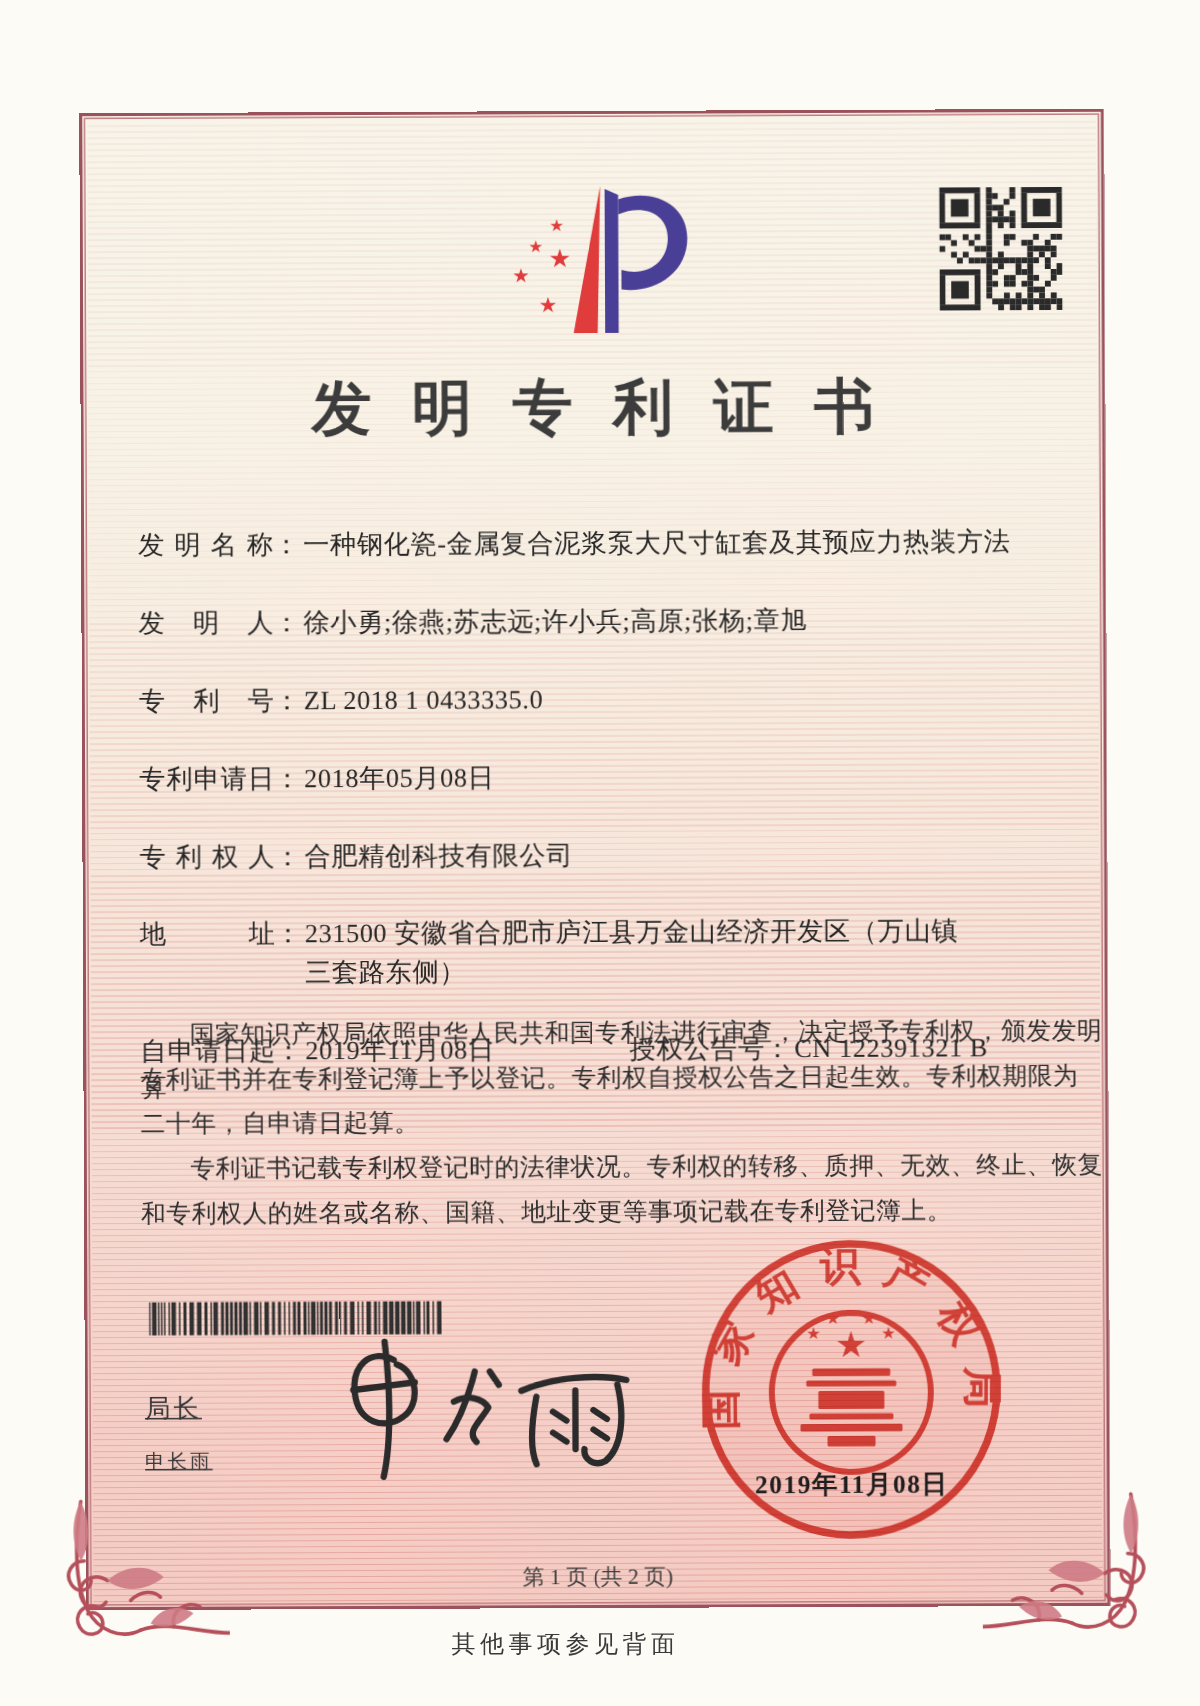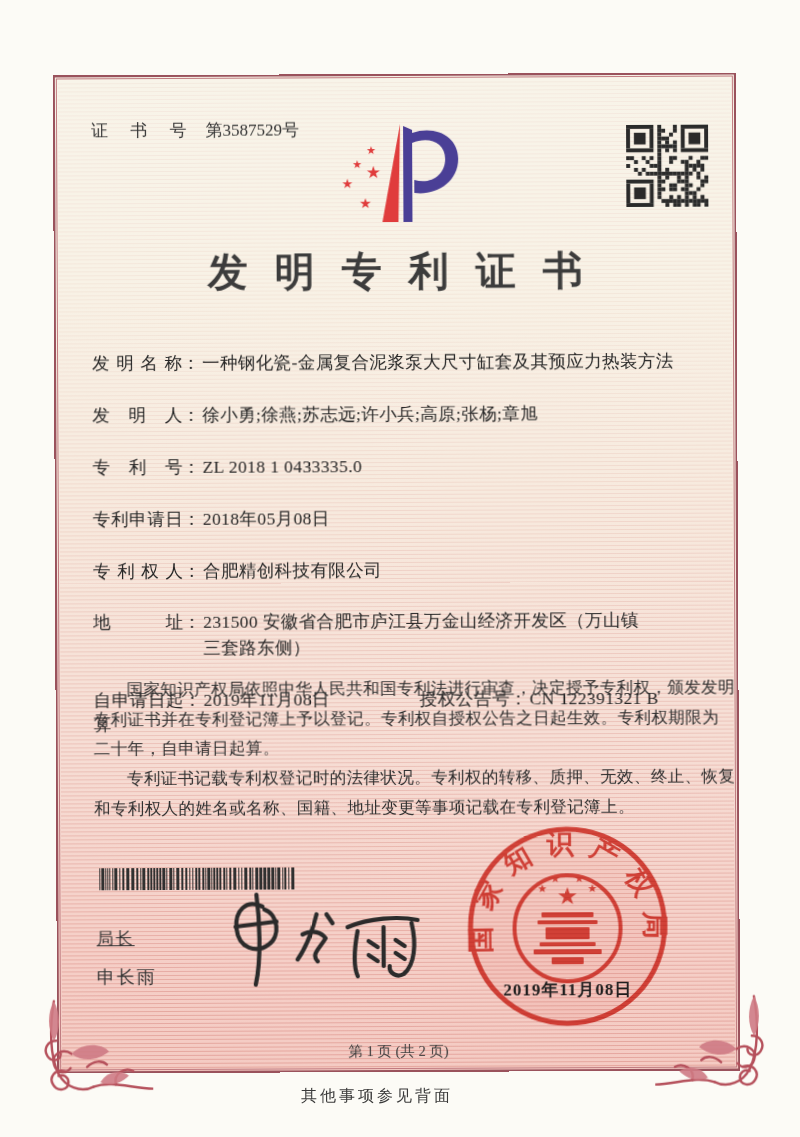--- a/index.html
+++ b/index.html
@@ -33,21 +33,21 @@
   .fvalue{letter-spacing:.4px;line-height:1.45;}
   .addr{width:452px;}
   .rightcol{position:absolute;left:326px;top:0;display:flex;}
   .rightcol .flabel{flex:0 0 90px;}
   
   .paras{position:absolute;left:38px;top:600px;width:642px;}
   .paras p{margin:0;text-indent:2em;font-size:16.5px;line-height:1.8;letter-spacing:.4px;color:#2e2e2e;}
   
   .barcode{position:absolute;left:43px;top:792px;width:200px;height:24px;}
   .signer-title{position:absolute;left:40px;top:852px;font-size:17px;color:#333;letter-spacing:2px;text-decoration:underline;}
-  .signer-name{position:absolute;left:40px;top:890px;font-size:18px;color:#333;letter-spacing:2px;}
+  .signer-name{position:absolute;left:40px;top:890px;font-size:13px;color:#333;letter-spacing:2px;text-decoration:underline;}
   .signature{position:absolute;left:150px;top:812px;width:235px;height:108px;}
   .seal{position:absolute;left:409px;top:751px;width:204px;height:204px;mix-blend-mode:multiply;opacity:.95;}
   .seal-date{position:absolute;left:409px;top:905px;width:204px;text-align:center;
     font-size:17px;font-weight:bold;color:#1e1e1e;letter-spacing:1px;}
   .pagefoot{position:absolute;left:0;top:968px;width:100%;text-align:center;font-size:14.5px;color:#3b3b3b;}
   
   .backnote{position:absolute;left:377px;top:1086px;transform:translateX(-50%);
     font-size:16px;letter-spacing:3px;color:#3a3a3a;white-space:nowrap;}
   .orn{position:absolute;width:110px;height:112px;}
   .orn-bl{left:-14px;top:918px;}
@@ -76,23 +76,20 @@
       </g>
     </symbol>
   </defs>
 </svg>
 
 <div class="cert">
   <div class="frame-outer"></div>
   <div class="frame-inner"></div>
   <div class="guilloche"></div>
 
-  <div class="certno">
-    <span class="sp">证 书 号</span><span>第3587529号</span>
-  </div>
 
   <svg class="logo" viewBox="0 0 142 108">
     <polygon points="67,4 49,102 65,102" fill="#e03c3c"></polygon>
     <polygon points="70,6 79,10 79,102 70,102" fill="#4a3f96"></polygon>
     <path d="M79,13 C103,5 125,17 125,39 C125,63 102,76 81,73 L81,60 C98,65 112,55 112,39 C112,22 95,16 79,23 Z" fill="#4a3f96"></path>
     <text x="38" y="34" font-size="11" fill="#e03c3c" text-anchor="middle">★</text>
     <text x="24" y="48" font-size="11" fill="#e03c3c" text-anchor="middle">★</text>
     <text x="14" y="68" font-size="13" fill="#e03c3c" text-anchor="middle">★</text>
     <text x="40" y="58" font-size="17" fill="#e03c3c" text-anchor="middle">★</text>
     <text x="32" y="88" font-size="14" fill="#e03c3c" text-anchor="middle">★</text>

